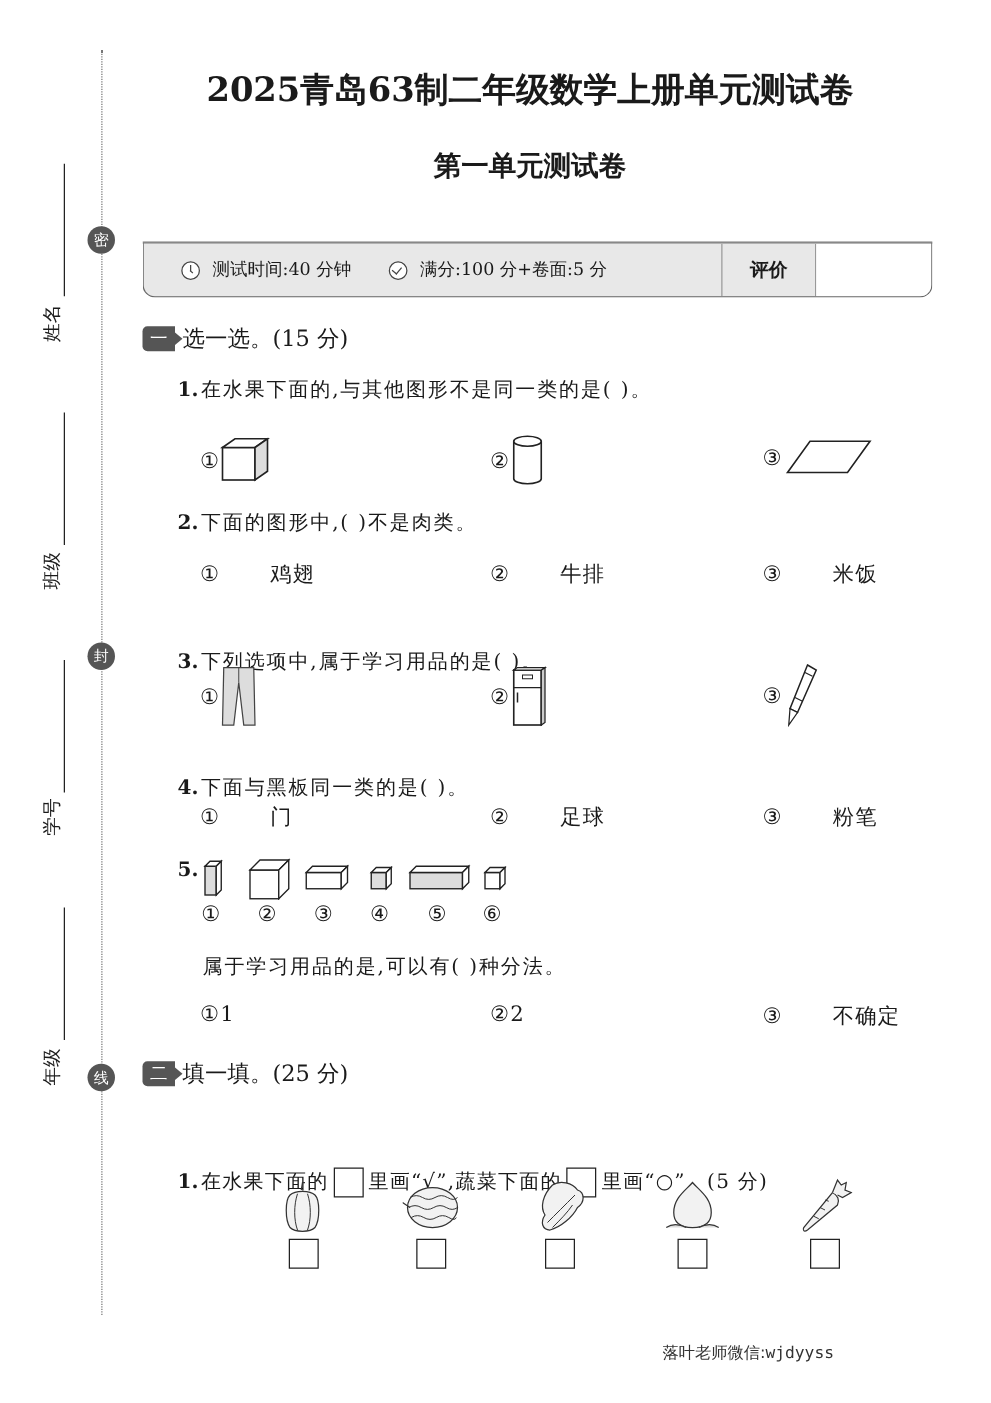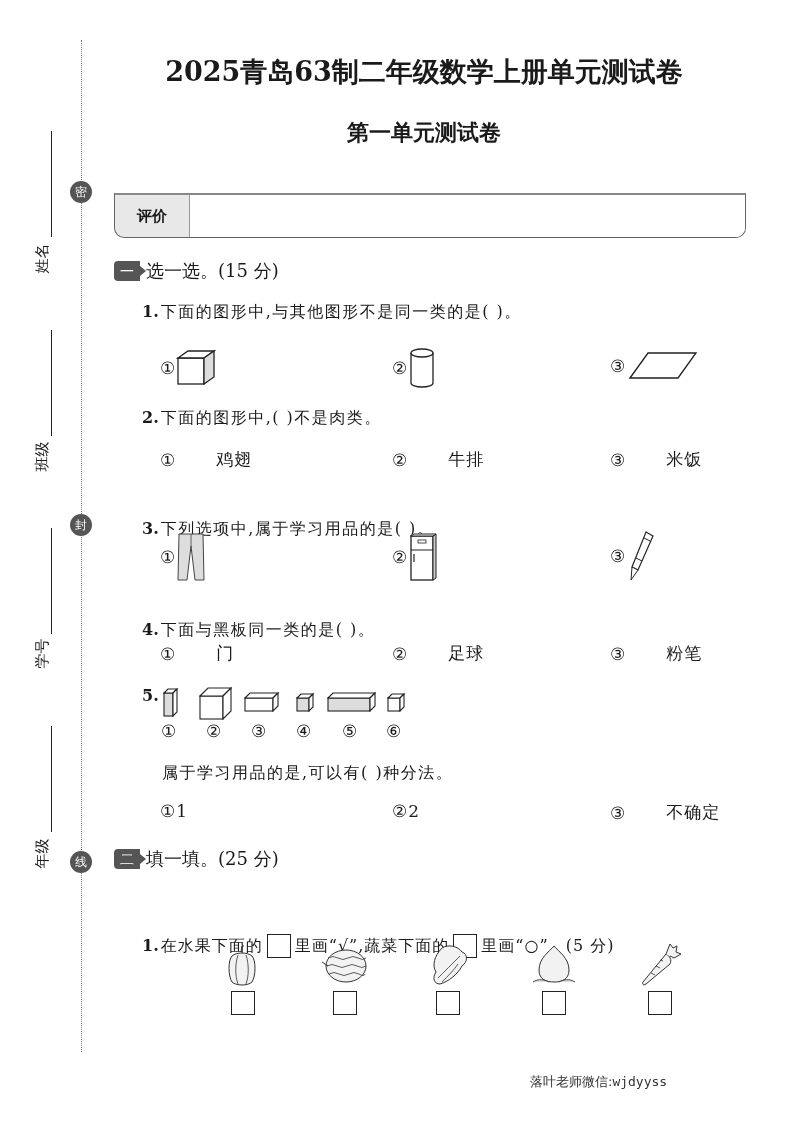--- a/index.html
+++ b/index.html
@@ -74,32 +74,39 @@
 <div class="fld-line" style="top:528px;height:106px"></div>
 <div class="fld-label" style="top:645px">学号</div>
 
 <div class="fld-line" style="top:726px;height:106px"></div>
 <div class="fld-label" style="top:845px">年级</div>
 
 <div class="main-title">2025青岛63制二年级数学上册单元测试卷</div>
 <div class="sub-title">第一单元测试卷</div>
 
 <div class="info-bar">
+  <div class="info-main">
+    <span class="ic-circle ic-clock"></span>
+    <span>测试时间:40 分钟</span>
+    <span style="width:18px"></span>
+    <span class="ic-circle ic-check"></span>
+    <span>满分:100 分+卷面:5 分</span>
+  </div>
   <div class="info-eval">评价</div>
   <div class="info-blank"></div>
 </div>
 
 <div class="section-head" style="top:259px">
   <span class="sec-badge">一</span>
   <span>选一选。</span>
   <span class="sec-score">(15 分)</span>
 </div>
 
 <div class="q" style="top:302px">
-  <span class="num">1.</span><span>下面的图形中,与其他图形不是同一类的是(      )。</span>
+  <span class="num">1.</span><span>在水果下面的,与其他图形不是同一类的是(      )。</span>
 </div>
 <div class="opt" style="left:160px;top:350px">
   <span>①</span>
   <svg width="40" height="36" viewBox="0 0 40 36">
     <rect x="2" y="8" width="26" height="26" fill="#fff" stroke="#222" stroke-width="1.3"></rect>
     <polygon points="2,8 12,1 38,1 28,8" fill="#fff" stroke="#222" stroke-width="1.3"></polygon>
     <polygon points="28,8 38,1 38,27 28,34" fill="#ddd" stroke="#222" stroke-width="1.3"></polygon>
   </svg>
 </div>
 <div class="opt" style="left:392px;top:347px">

